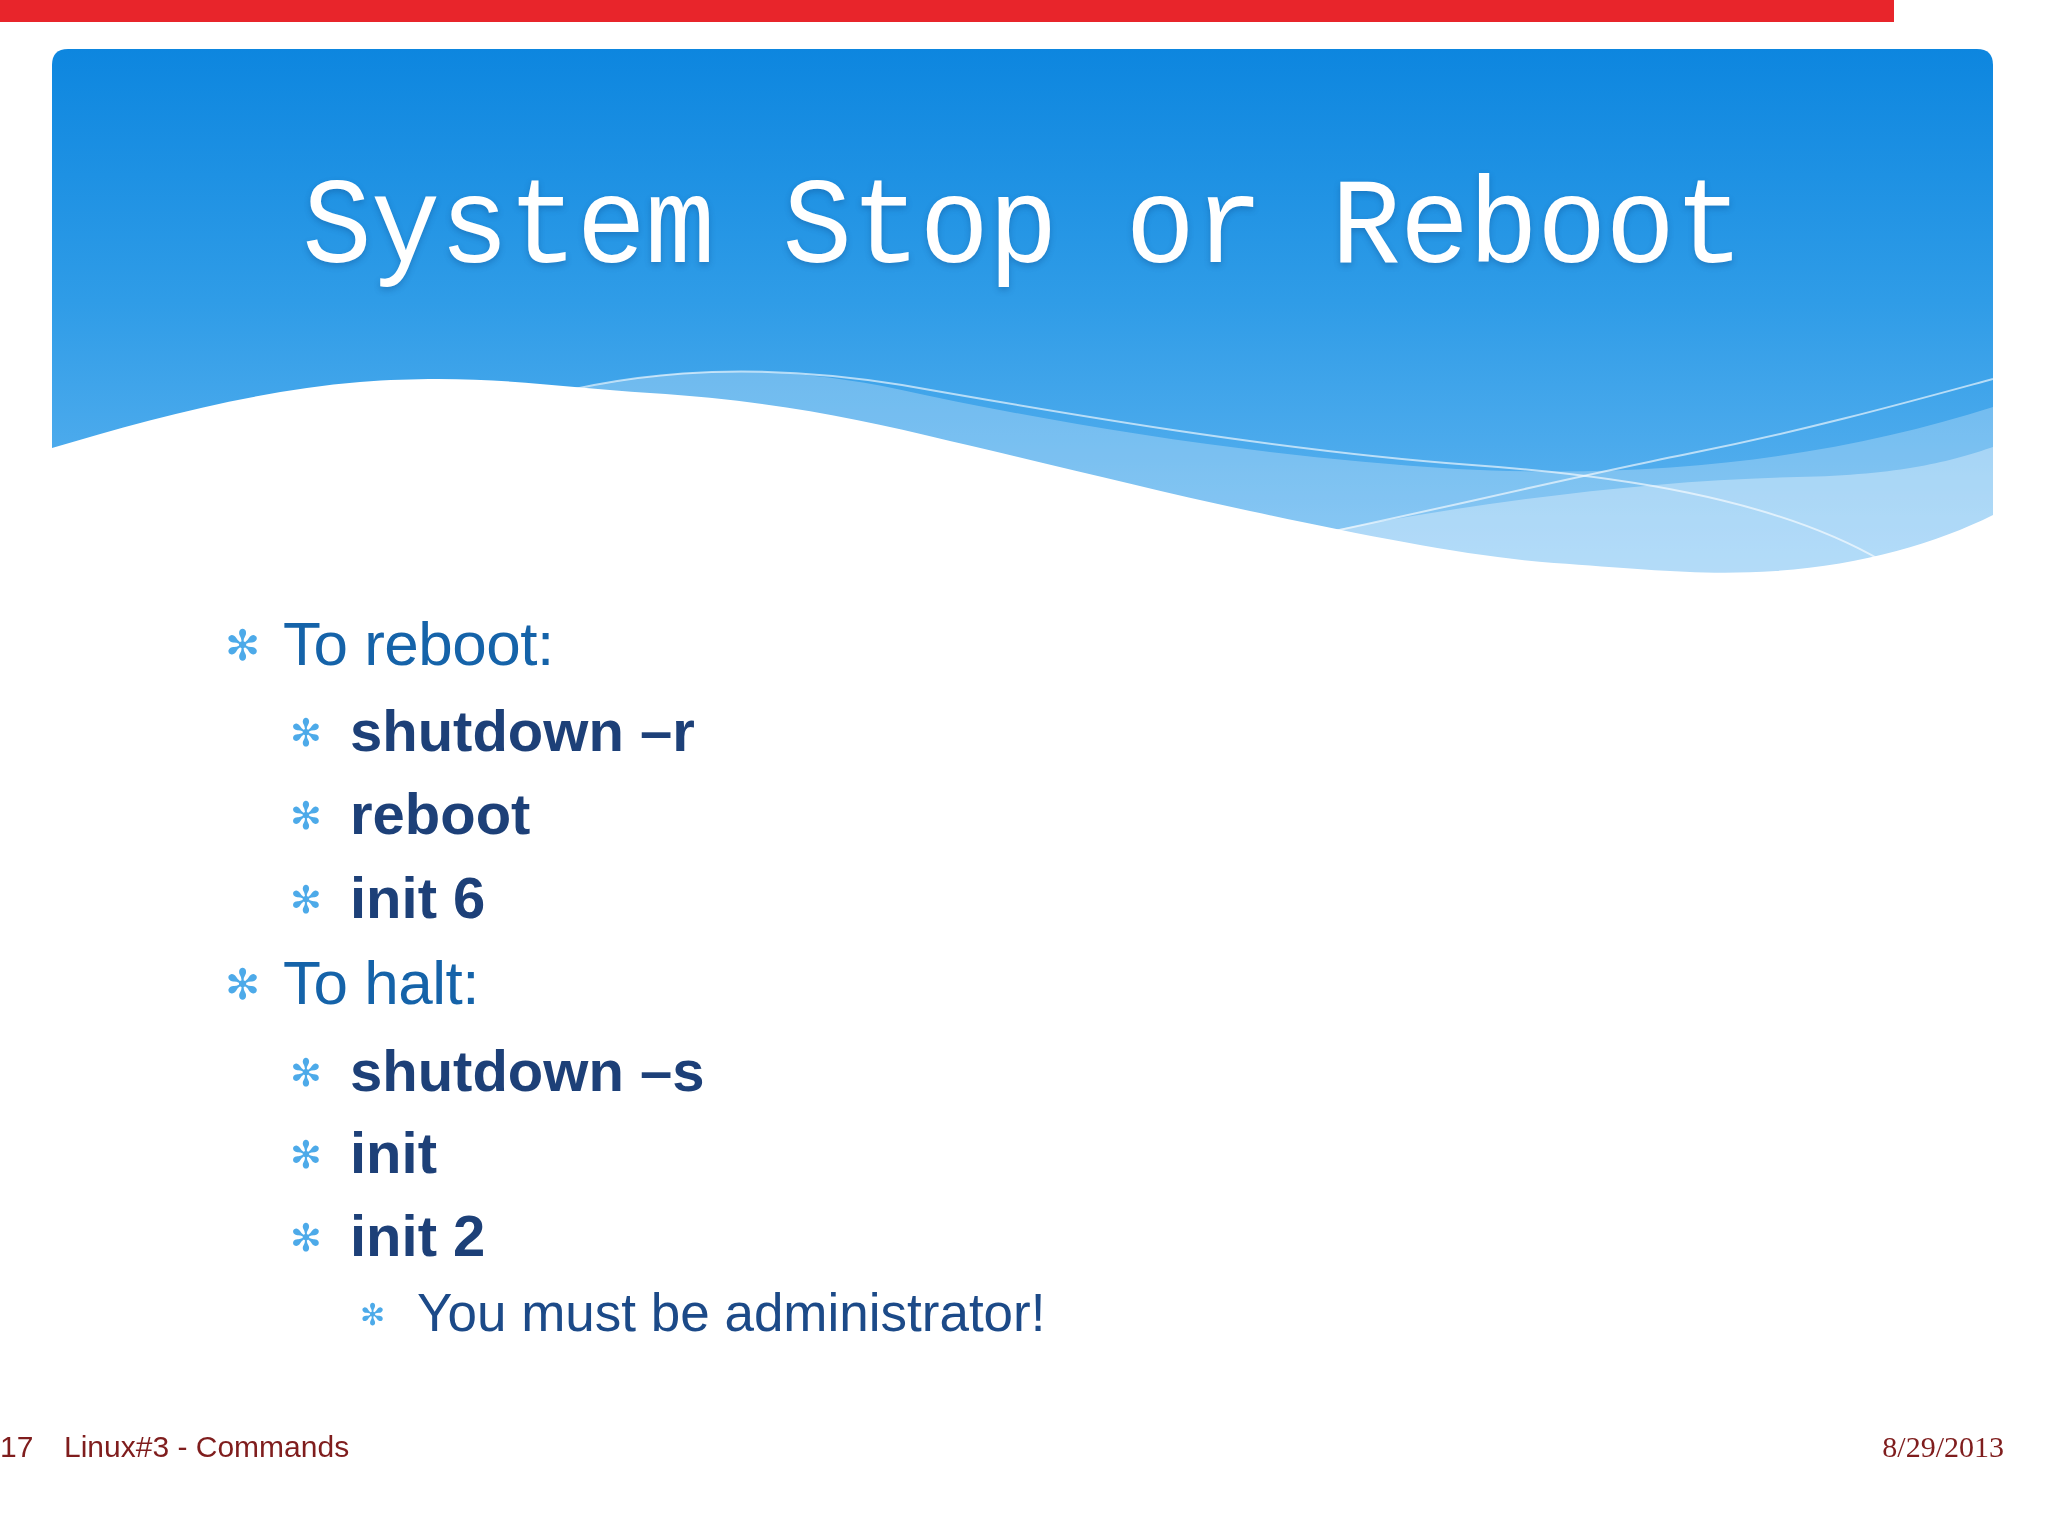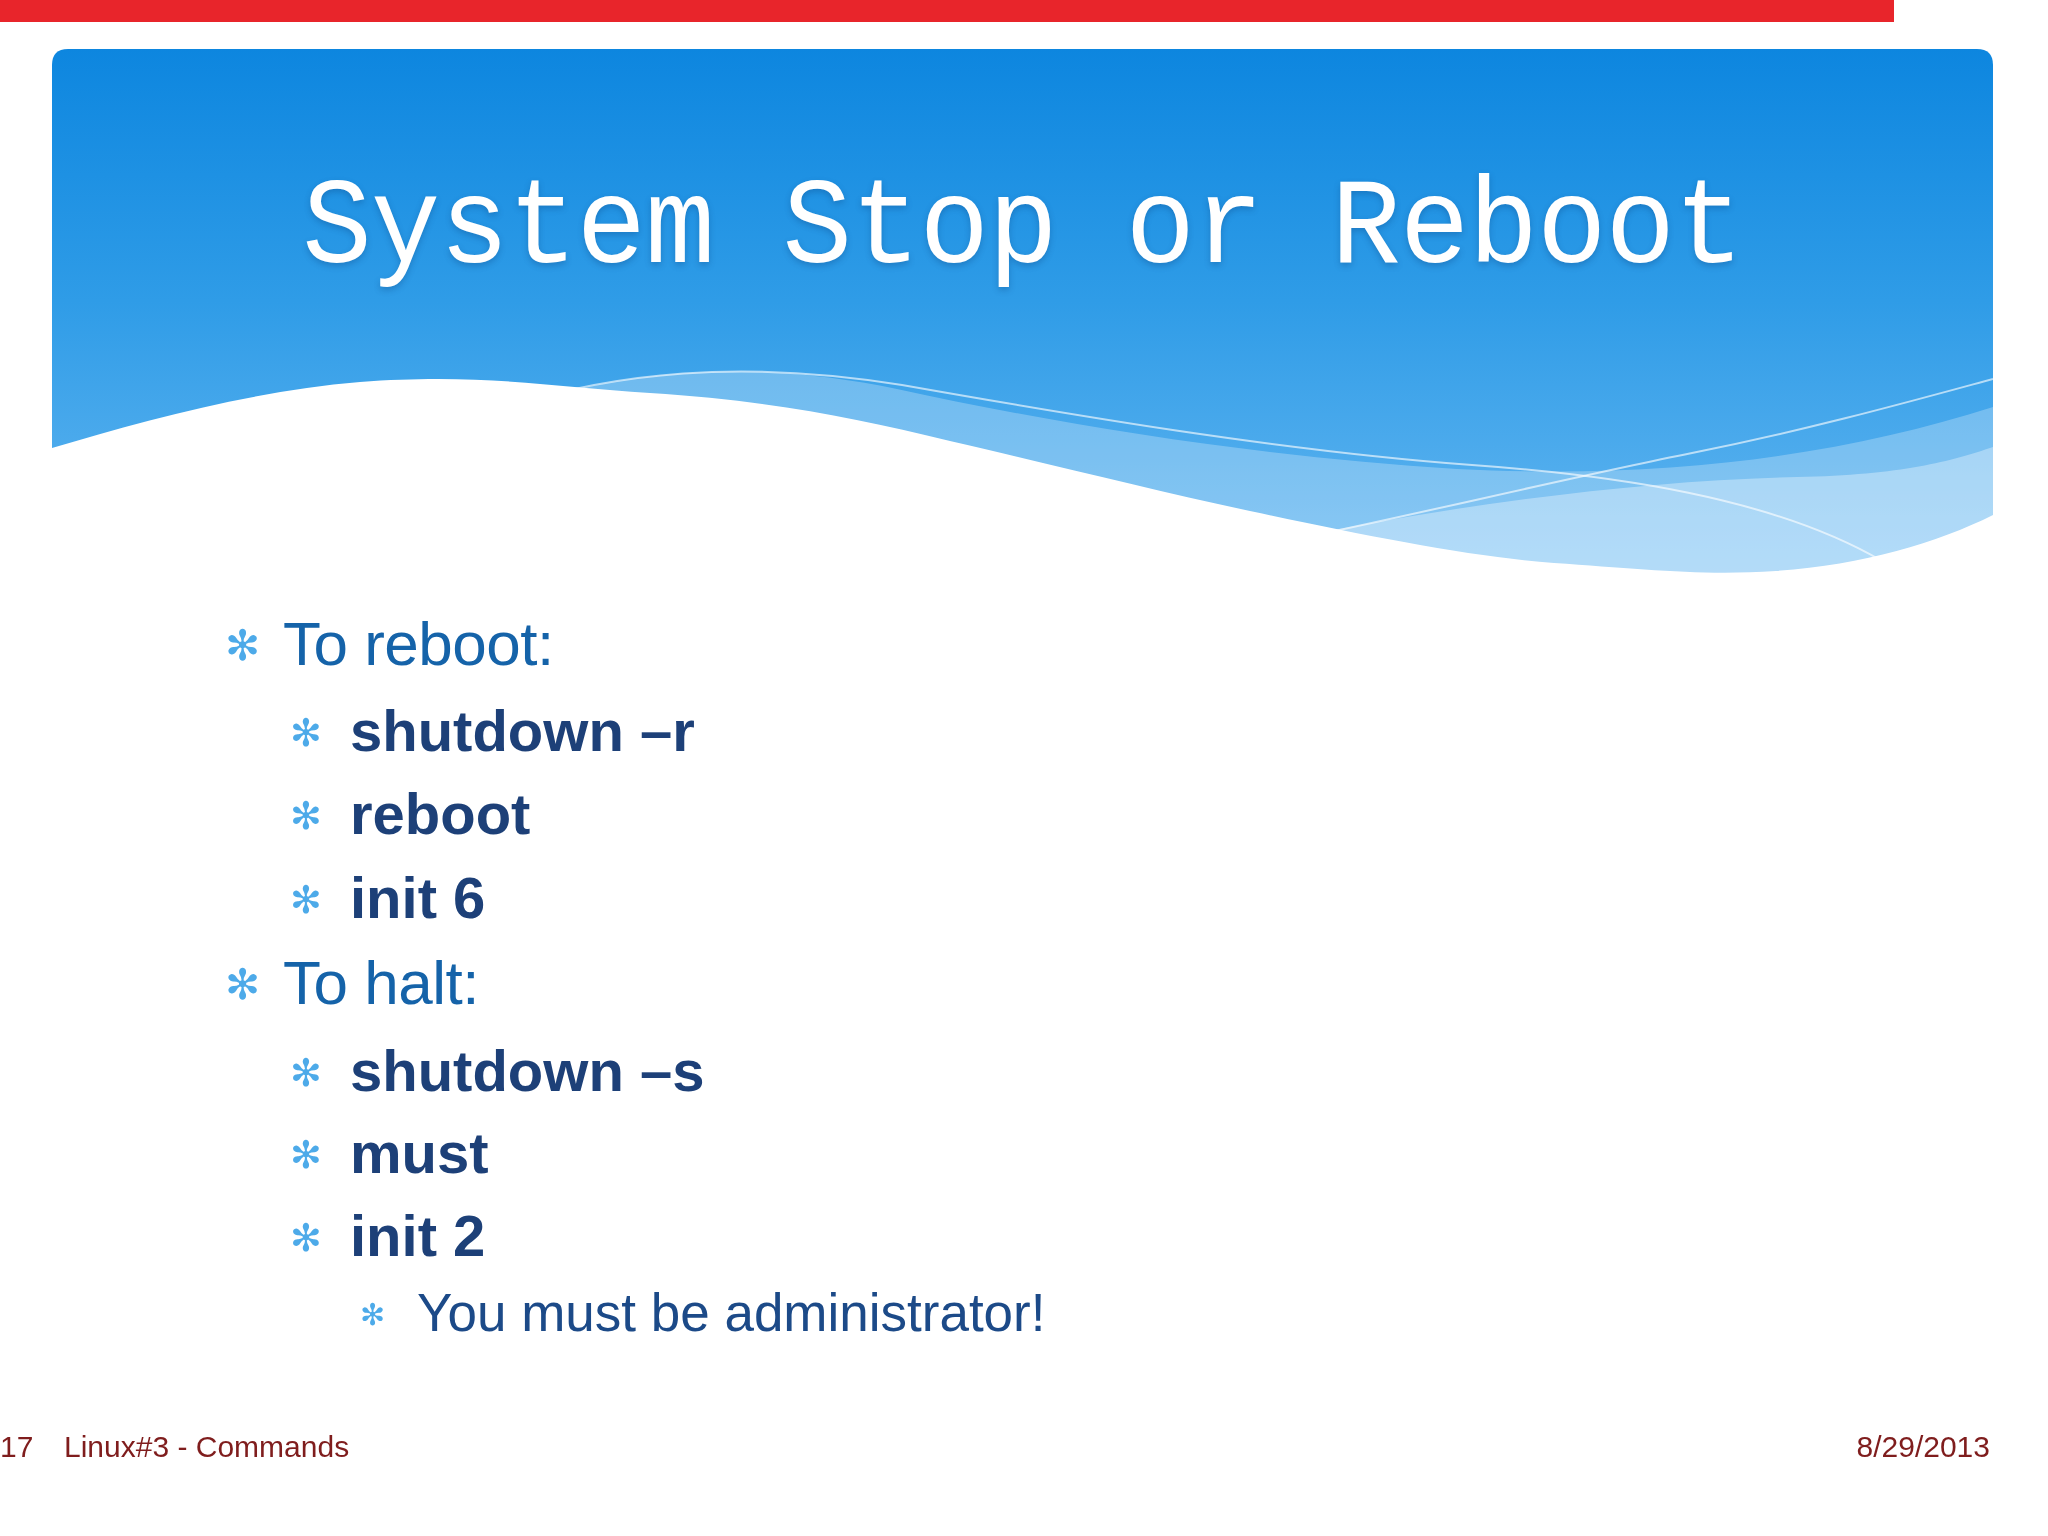--- a/index.html
+++ b/index.html
@@ -41,21 +41,21 @@
   .l2{left:290px;height:68px;color:#1d4078;font-size:58px;font-weight:bold;}
   .l2 .bullet{width:60px;font-size:38px;font-weight:normal;}
   .l3{left:360px;height:62px;color:#1c4a88;font-size:53px;}
   .l3 .bullet{width:57px;font-size:30px;}
   
   .footer-left,.footer-center,.footer-right{
     position:absolute;top:1430px;color:#7f1d1d;font-size:30px;line-height:34px;
   }
   .footer-left{left:64px;}
   .footer-center{left:0;right:0;}
-  .footer-right{right:58px;}
+  .footer-right{right:44px;font-family:Liberation Serif, serif;}
 </style>
 </head>
 <body>
 
 <div class="slide">
 
   <div class="progress-bar"></div>
 
   <div class="header">
     <svg width="1941" height="560" viewBox="0 0 1941 560">
@@ -106,21 +106,21 @@
     <div class="line l1" style="top:946px">
       <span class="bullet">✻</span>
       <span class="txt">To halt:</span>
     </div>
     <div class="line l2" style="top:1037px">
       <span class="bullet">✻</span>
       <span class="txt">shutdown –s</span>
     </div>
     <div class="line l2" style="top:1119px">
       <span class="bullet">✻</span>
-      <span class="txt">must</span>
+      <span class="txt">init</span>
     </div>
     <div class="line l2" style="top:1202px">
       <span class="bullet">✻</span>
       <span class="txt">init 2</span>
     </div>
     <div class="line l3" style="top:1282px">
       <span class="bullet">✻</span>
       <span class="txt">You must be administrator!</span>
     </div>
   </div>

